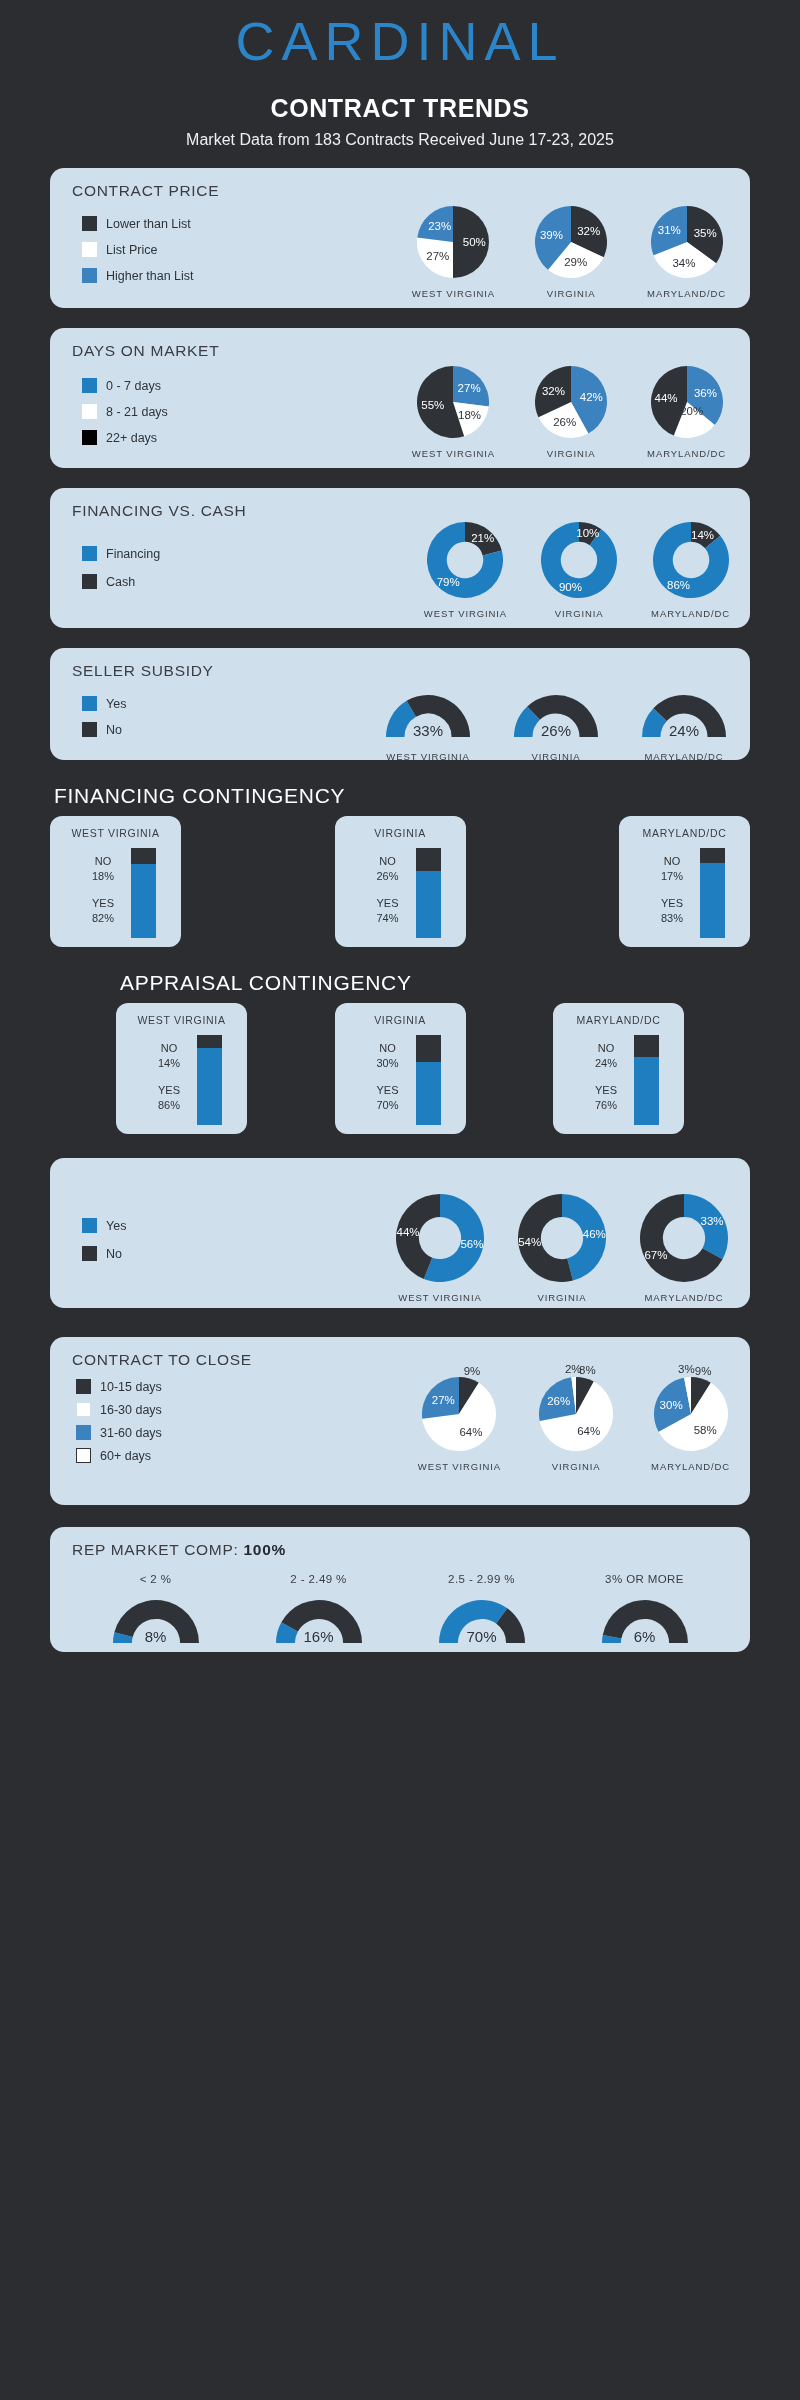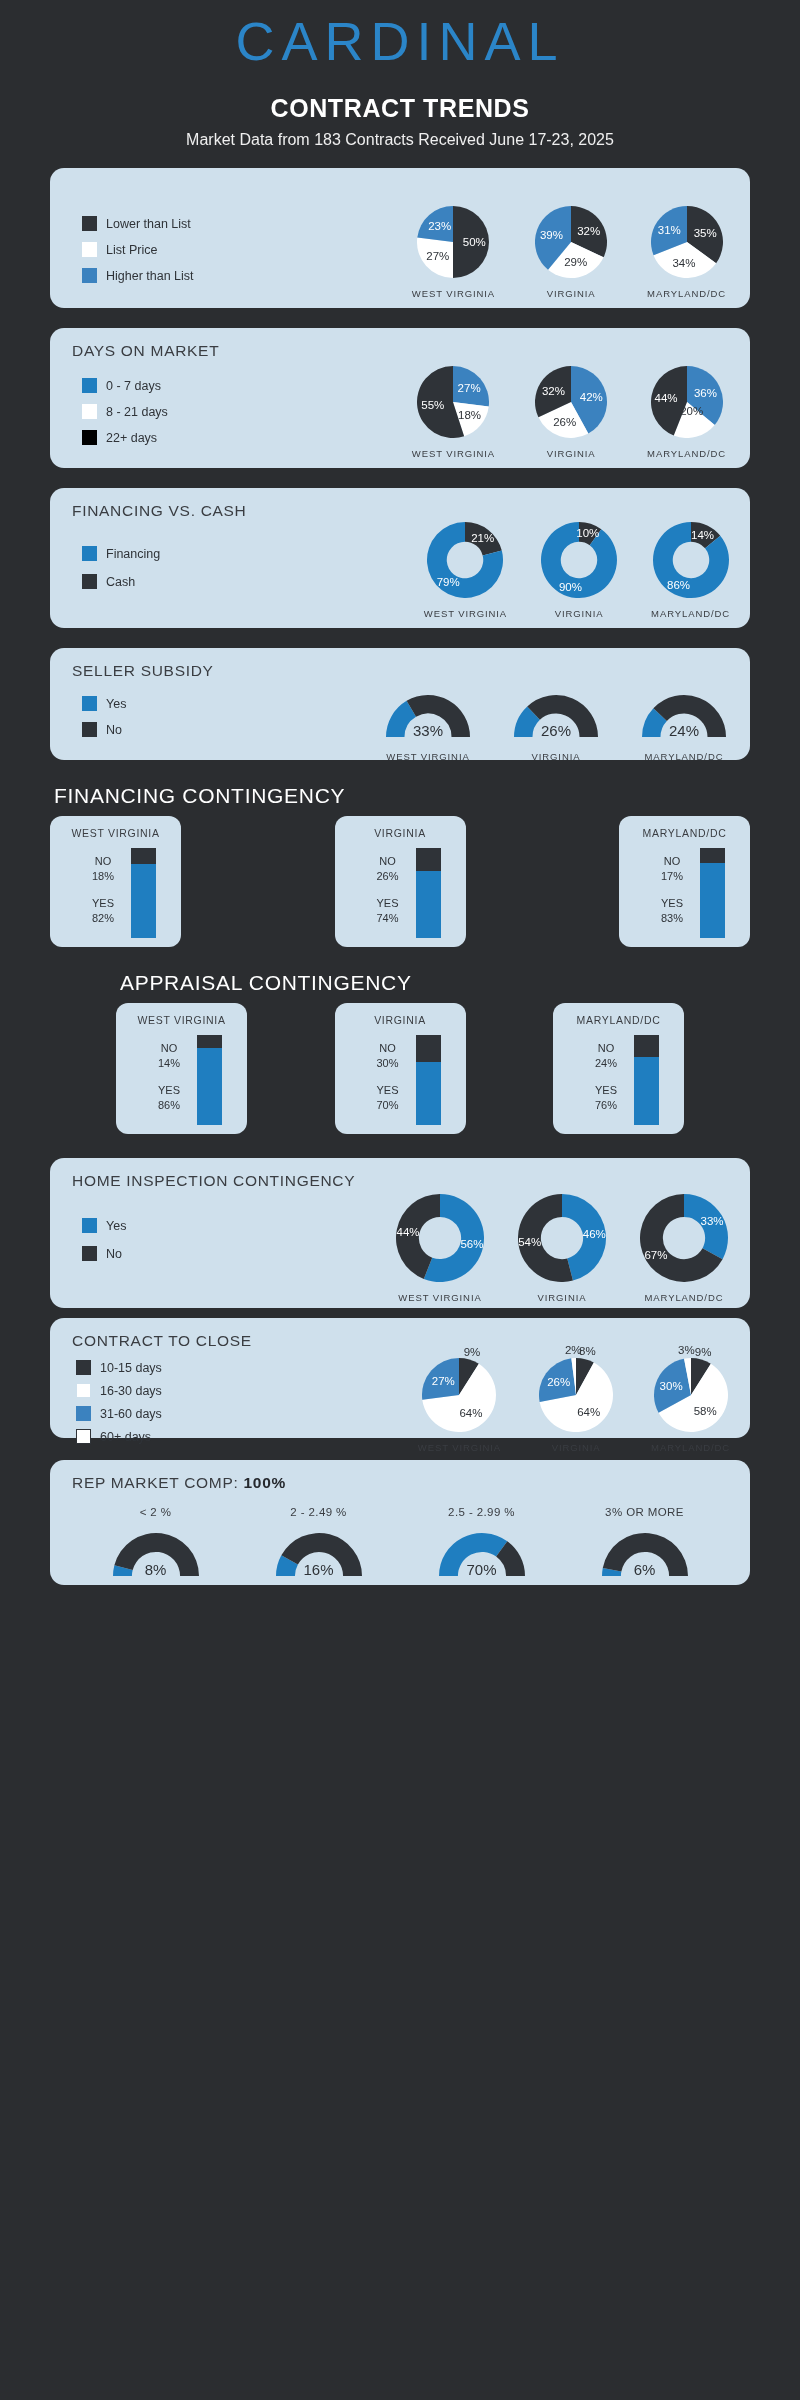--- a/index.html
+++ b/index.html
@@ -90,20 +90,21 @@
 <div class="header">
   <div class="logo-wrap">
     <div class="logo-main">CARDINAL</div>
   </div>
   <div class="main-title">CONTRACT TRENDS</div>
   <div class="sub-title">Market Data from 183 Contracts Received June 17-23, 2025</div>
 </div>
 
 <div id="body-root">
     <div class="card" style="width: 700px; height: 140px; margin-top: 19px;">
+      <div class="card-title">CONTRACT PRICE</div>
       <div class="legend" style="left: 32px; top: 48px;">
         <div class="legend-row" style="margin-bottom: 11px;">
           <span class="sw" style="background: rgb(47, 51, 56);"></span>
           <span class="legend-label">Lower than List</span>
         </div>
         <div class="legend-row" style="margin-bottom: 11px;">
           <span class="sw" style="background: rgb(255, 255, 255);"></span>
           <span class="legend-label">List Price</span>
         </div>
         <div class="legend-row" style="margin-bottom: 11px;">
@@ -335,21 +336,20 @@
             </div>
             <div class="bc-bar">
               <div style="background: rgb(47, 51, 56); height: 24%;"></div>
               <div style="background: rgb(31, 126, 192); height: 76%;"></div>
             </div>
           </div>
         </div>
       </div>
     </div>
     <div class="card" style="width: 700px; height: 150px; margin-top: 24px;">
-      <div class="card-title">HOME INSPECTION CONTINGENCY</div>
       <div class="legend" style="left: 32px; top: 60px;">
         <div class="legend-row" style="margin-bottom: 13px;">
           <span class="sw" style="background: rgb(31, 126, 192);"></span>
           <span class="legend-label">Yes</span>
         </div>
         <div class="legend-row" style="margin-bottom: 13px;">
           <span class="sw" style="background: rgb(47, 51, 56);"></span>
           <span class="legend-label">No</span>
         </div>
       </div>
@@ -361,21 +361,21 @@
         <div class="chart-cell"><div class="pie-holder" style="width: 88px; height: 88px;"><svg width="88" height="88" viewBox="0 0 88 88">
               <path d="M 44 0 A 44 44 0 0 1 54.94235503525362 86.61765908965977 L 49.25233041692174 64.45647636303669 A 21.119999999999997 21.119999999999997 0 0 0 44 22.880000000000003 Z" fill="#1f7ec0"></path>
               <path d="M 54.94235503525362 86.61765908965977 A 44 44 0 1 1 43.99999999999999 0 L 43.99999999999999 22.880000000000003 A 21.119999999999997 21.119999999999997 0 1 0 49.25233041692174 64.45647636303669 Z" fill="#2f3338"></path>
             </svg><span class="plabel light" style="left: 76.3033px; top: 39.9191px;">46%</span><span class="plabel light" style="left: 11.6967px; top: 48.0808px;">54%</span></div><div class="region-label">VIRGINIA</div></div>
         <div class="chart-cell"><div class="pie-holder" style="width: 88px; height: 88px;"><svg width="88" height="88" viewBox="0 0 88 88">
               <path d="M 44 0 A 44 44 0 0 1 82.55749392192999 65.19716166047547 L 62.507597082526395 54.17463759702823 A 21.119999999999997 21.119999999999997 0 0 0 44 22.880000000000003 Z" fill="#1f7ec0"></path>
               <path d="M 82.55749392192999 65.19716166047547 A 44 44 0 1 1 43.99999999999999 0 L 43.99999999999999 22.880000000000003 A 21.119999999999997 21.119999999999997 0 1 0 62.507597082526395 54.17463759702823 Z" fill="#2f3338"></path>
             </svg><span class="plabel light" style="left: 72.0258px; top: 27.4256px;">33%</span><span class="plabel light" style="left: 15.9742px; top: 60.5744px;">67%</span></div><div class="region-label">MARYLAND/DC</div></div>
       </div>
     </div>
-    <div class="card" style="width: 700px; height: 120px; margin-top: 10px;">
+    <div class="card" style="width: 700px; height: 168px; margin-top: 29px;">
       <div class="card-title">CONTRACT TO CLOSE</div>
       <div class="legend" style="left: 26px; top: 42px;">
         <div class="legend-row" style="margin-bottom: 8px;">
           <span class="sw" style="background: rgb(47, 51, 56);"></span>
           <span class="legend-label">10-15 days</span>
         </div>
         <div class="legend-row" style="margin-bottom: 8px; align-items: flex-end;">
           <span class="sw" style="background: rgb(255, 255, 255); border: 1px solid rgb(207, 224, 236);"></span>
           <span class="legend-label">16-30 days</span>
         </div>

